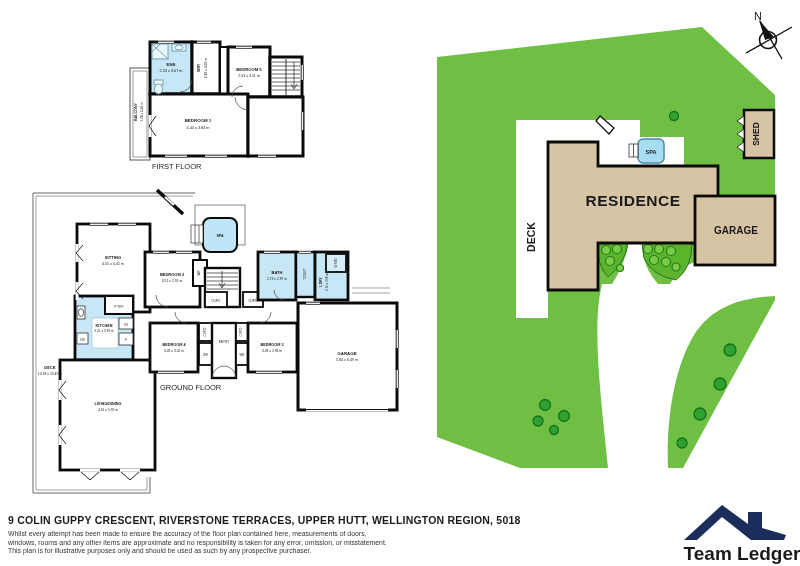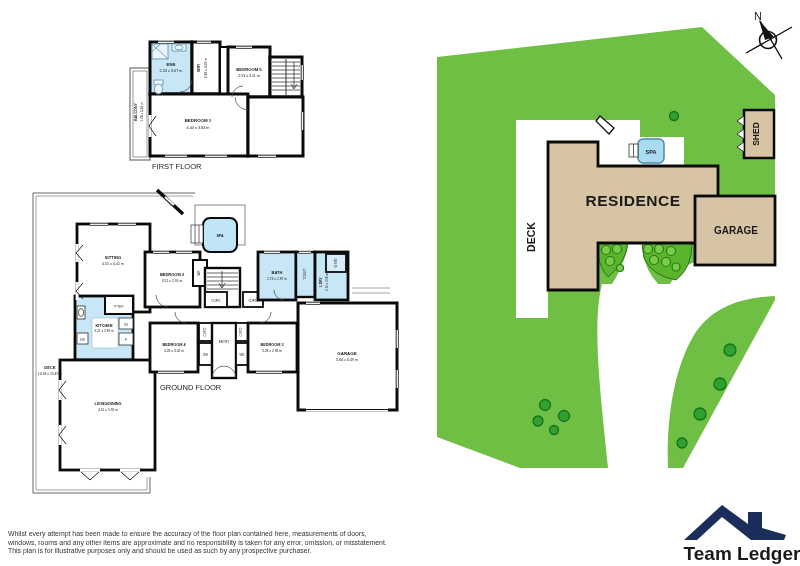--- a/index.html
+++ b/index.html
@@ -299,20 +299,21 @@
     <text transform="rotate(-90 759 134)" x="759" y="134" font-size="8.5" font-weight="700" fill="#222" text-anchor="middle">SHED</text>
 
     <g>
       <text x="754" y="20" font-size="11" fill="#111">N</text>
       <circle cx="768" cy="40" r="8.5" fill="none" stroke="#111" stroke-width="1.6"></circle>
       <path d="M746,53 L792,27 M760,21 L782,59" stroke="#111" stroke-width="1.4"></path>
       <polygon points="759,20 774,37 765,40" fill="#111"></polygon>
     </g>
   </svg>
 
+  <div id="address">9 COLIN GUPPY CRESCENT, RIVERSTONE TERRACES, UPPER HUTT, WELLINGTON REGION, 5018</div>
   <div id="disclaimer">
     <div>Whilst every attempt has been made to ensure the accuracy of the floor plan contained here, measurements of doors,</div>
     <div>windows, rooms and any other items are approximate and no responsibility is taken for any error, omission, or misstatement.</div>
     <div>This plan is for illustrative purposes only and should be used as such by any prospective purchaser.</div>
   </div>
 
   <svg style="left:640px;top:498px" width="160" height="68" viewBox="640 498 160 68">
     <path d="M684,540 L722,505 L748,524 L748,512 L762,512 L762,528 L786,535 L784,540 L751,540 L722,517 L697,540 Z" fill="#1B2D5B"></path>
     <text x="742" y="560" font-size="19" font-weight="700" fill="#2BA7E0" text-anchor="middle">Team Ledger</text>
   </svg>

